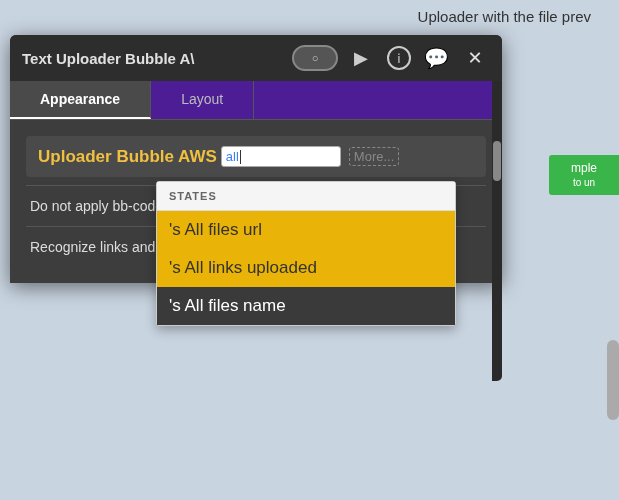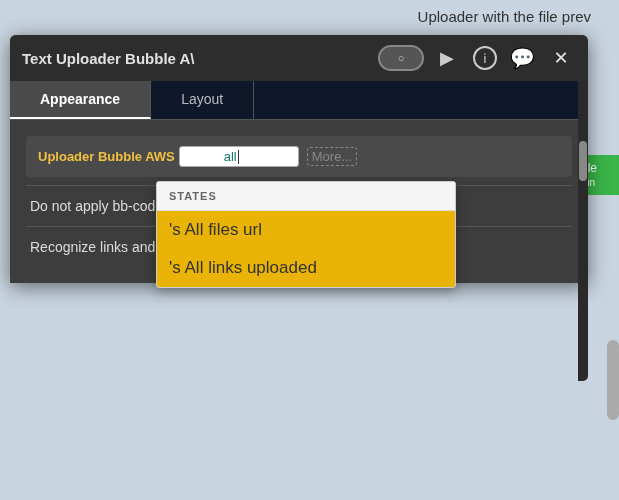--- a/index.html
+++ b/index.html
@@ -49,21 +49,21 @@
       height: 80px;
       background: #aaa;
       border-radius: 6px;
     }
 
     
     .modal {
       position: absolute;
       top: 35px;
       left: 10px;
-      width: 578px;
+      width: 492px;
       background: #3d3d3d;
       border-radius: 6px;
       box-shadow: 0 4px 20px rgba(0,0,0,0.5);
       overflow: visible;
     }
 
     
     .modal-titlebar {
       background: #2d2d2d;
       border-radius: 6px 6px 0 0;
@@ -115,21 +115,21 @@
       align-items: center;
       justify-content: center;
       color: #ccc;
       font-size: 18px;
       cursor: pointer;
     }
 
     
     .tabs {
       display: flex;
-      background: #0f172a;
+      background: #4c1d95;
       border-bottom: 1px solid #555;
     }
 
     .tab {
       padding: 10px 30px;
       color: #bbb;
       cursor: pointer;
       font-size: 14px;
       border-right: 1px solid #555;
     }
@@ -153,40 +153,39 @@
       align-items: center;
       background: #4a4a4a;
       padding: 10px 12px;
       border-radius: 4px;
       margin-bottom: 8px;
       position: relative;
     }
 
     .input-label {
       color: #f0c040;
-      font-size: 13px;
+      font-size: 17px;
       font-weight: 600;
       white-space: nowrap;
       margin-right: 4px;
     }
 
     .input-field-wrapper {
       display: flex;
       align-items: center;
       background: #fff;
       border: 1px solid #aaa;
       border-radius: 3px;
       padding: 2px 4px;
       min-width: 120px;
     }
 
     .input-field-text {
       font-size: 13px;
-      color: #0f766e;
-      margin-left: 40px;
+      color: #3b82f6;
     }
 
     .input-cursor {
       display: inline-block;
       width: 1px;
       height: 14px;
       background: #333;
       margin-left: 1px;
       vertical-align: middle;
     }
@@ -331,20 +330,23 @@
       <span class="more-link">More...</span>
 
       <div class="dropdown">
         <div class="dropdown-header">STATES</div>
         <div class="dropdown-item">
           <span>'s All files url</span>
         </div>
         <div class="dropdown-item">
           <span>'s All links uploaded</span>
         </div>
+        <div class="dropdown-item selected">
+          <span>'s All files name</span>
+        </div>
       </div>
     </div>
 
     <div class="setting-row">
       <span class="setting-label">Do not apply bb-code</span>
     </div>
     <div class="setting-row">
       <span class="setting-label">Recognize links and ema</span>
     </div>
 

